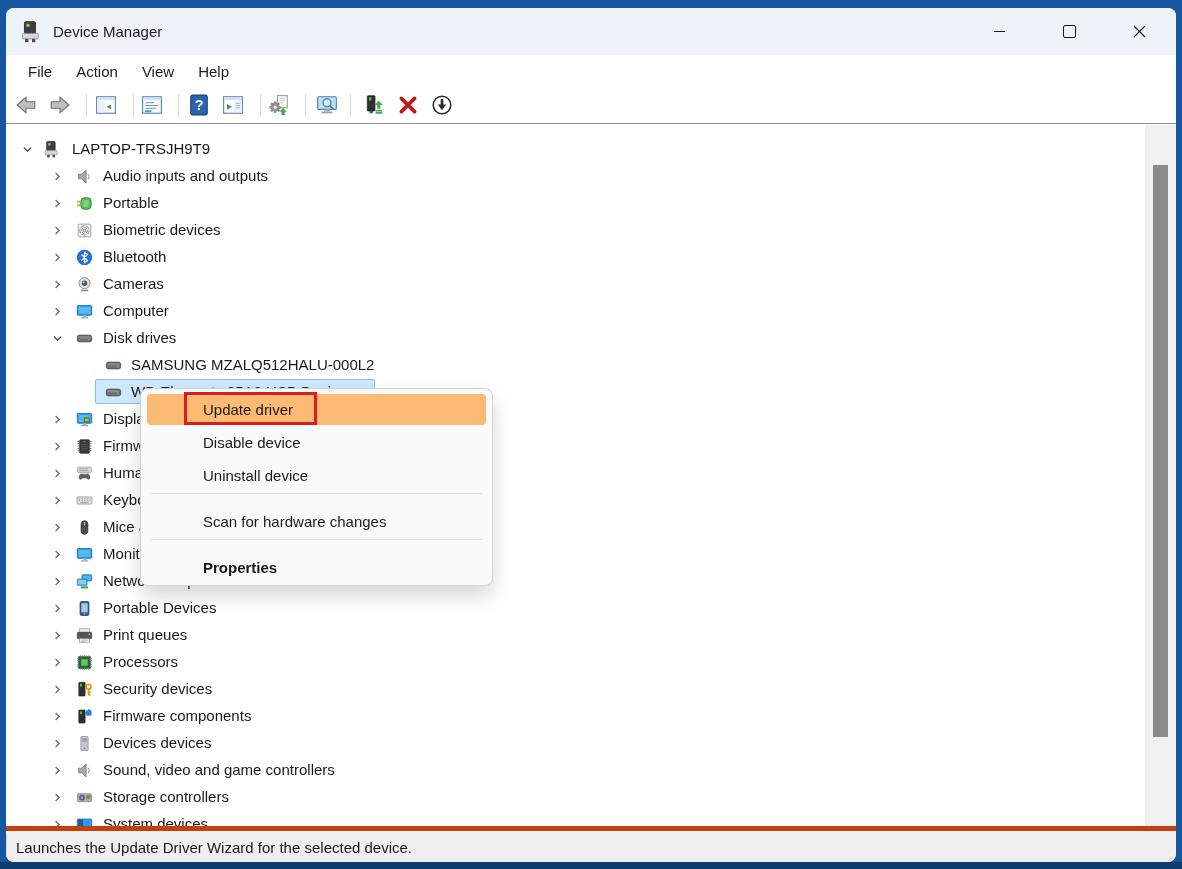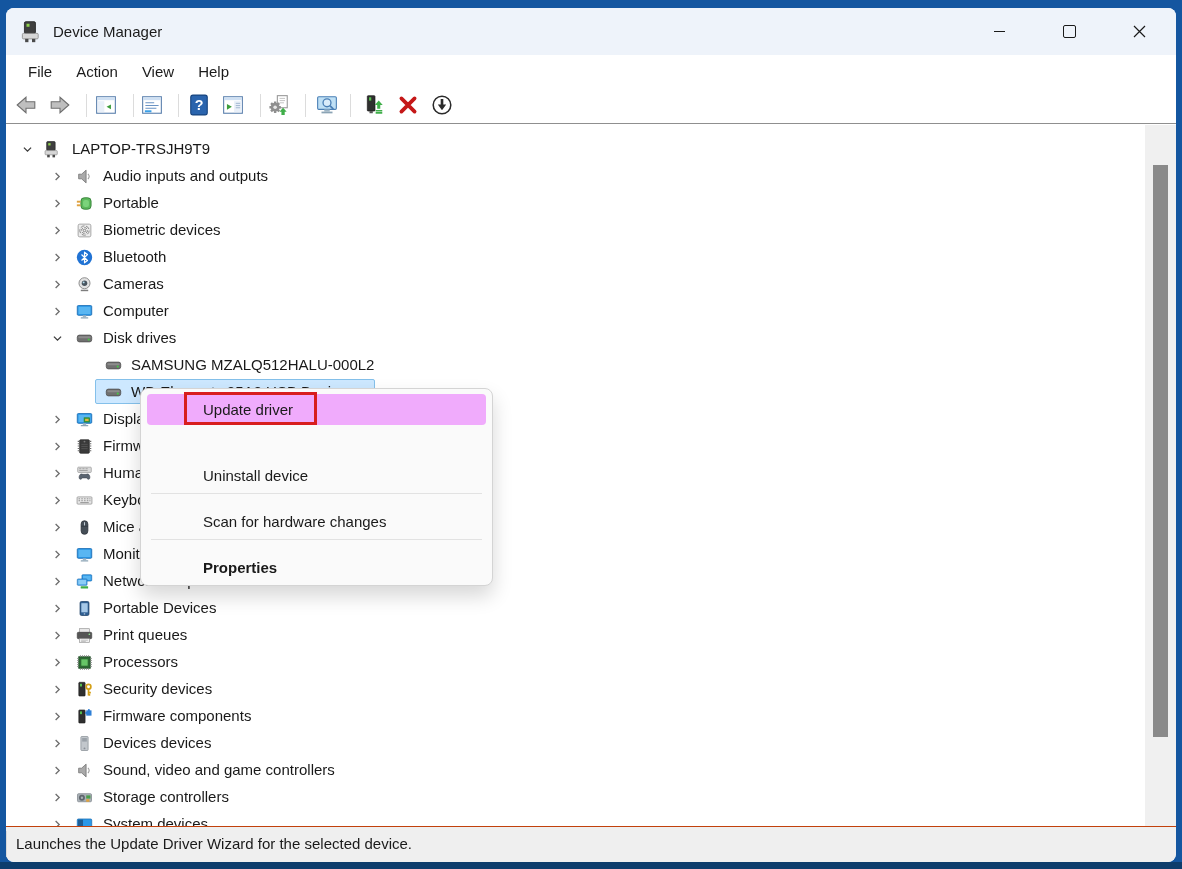--- a/index.html
+++ b/index.html
@@ -48,27 +48,27 @@
   .scroll{position:absolute;top:1px;right:0;bottom:0;width:31px;background:#f0f0f0}
   .thumb{position:absolute;left:8px;width:15px;top:40px;height:572px;background:#8a8a8a}
 
   
   .ctxmenu{
     position:absolute;left:134px;top:380px;width:353px;height:198px;
     background:#fafafa;border:1px solid #d4d4d4;border-radius:8px;
     box-shadow:0 10px 20px rgba(0,0,0,.16);z-index:5;box-sizing:border-box;
   }
   .mitem{position:absolute;left:6px;right:6px;height:31px;border-radius:4px;font-size:15px;color:#1a1a1a;display:flex;align-items:center;padding-left:56px;box-sizing:border-box}
-  .mitem.hl{background:#f0abfc}
+  .mitem.hl{background:#fdba74}
   .mitem.bold{font-weight:bold}
   .msep{position:absolute;left:10px;right:10px;height:1px;background:#e2e2e2}
   .redbox{position:absolute;left:43px;top:3px;width:133px;height:33px;border:3px solid #d81e1e;box-sizing:border-box;z-index:7}
 
   
-  .statusbar{position:absolute;left:0;right:0;bottom:0;height:36px;background:#efefef;border-top:1px solid #c2410c;border-radius:0 0 8px 8px;box-sizing:border-box}
+  .statusbar{position:absolute;left:0;right:0;bottom:0;height:36px;background:#efefef;border-top:5px solid #c2410c;border-radius:0 0 8px 8px;box-sizing:border-box}
   .stext{position:absolute;left:10px;top:8px;font-size:15px;color:#1a1a1a;white-space:nowrap}
   .ssep{position:absolute;top:4px;bottom:5px;width:1px;background:#d9d9d9}
   .ssep1{left:548}.ssep2{left:830}
 </style>
 </head>
 <body>
 
 <svg width="0" height="0" style="position:absolute" aria-hidden="true">
   <defs>
     <symbol id="c-right" viewBox="0 0 16 16">
@@ -592,20 +592,21 @@
         </svg>
         <svg class="ic" style="left: 70px;">
           <use href="#i-system"></use>
         </svg>
         <span class="tlabel" style="left: 97px;">System devices</span>
       </div>
     </div>
 
   <div class="ctxmenu" id="ctxmenu">
       <div class="mitem hl" style="top: 5px;">Update driver</div>
+      <div class="mitem" style="top: 38px;">Disable device</div>
       <div class="mitem" style="top: 71px;">Uninstall device</div>
       <div class="msep" style="top: 104px;"></div>
       <div class="mitem" style="top: 117px;">Scan for hardware changes</div>
       <div class="msep" style="top: 150px;"></div>
       <div class="mitem bold" style="top: 163px;">Properties</div>
       <div class="redbox"></div>
     </div>
 
   <div class="statusbar">
     <span class="stext">Launches the Update Driver Wizard for the selected device.</span>

